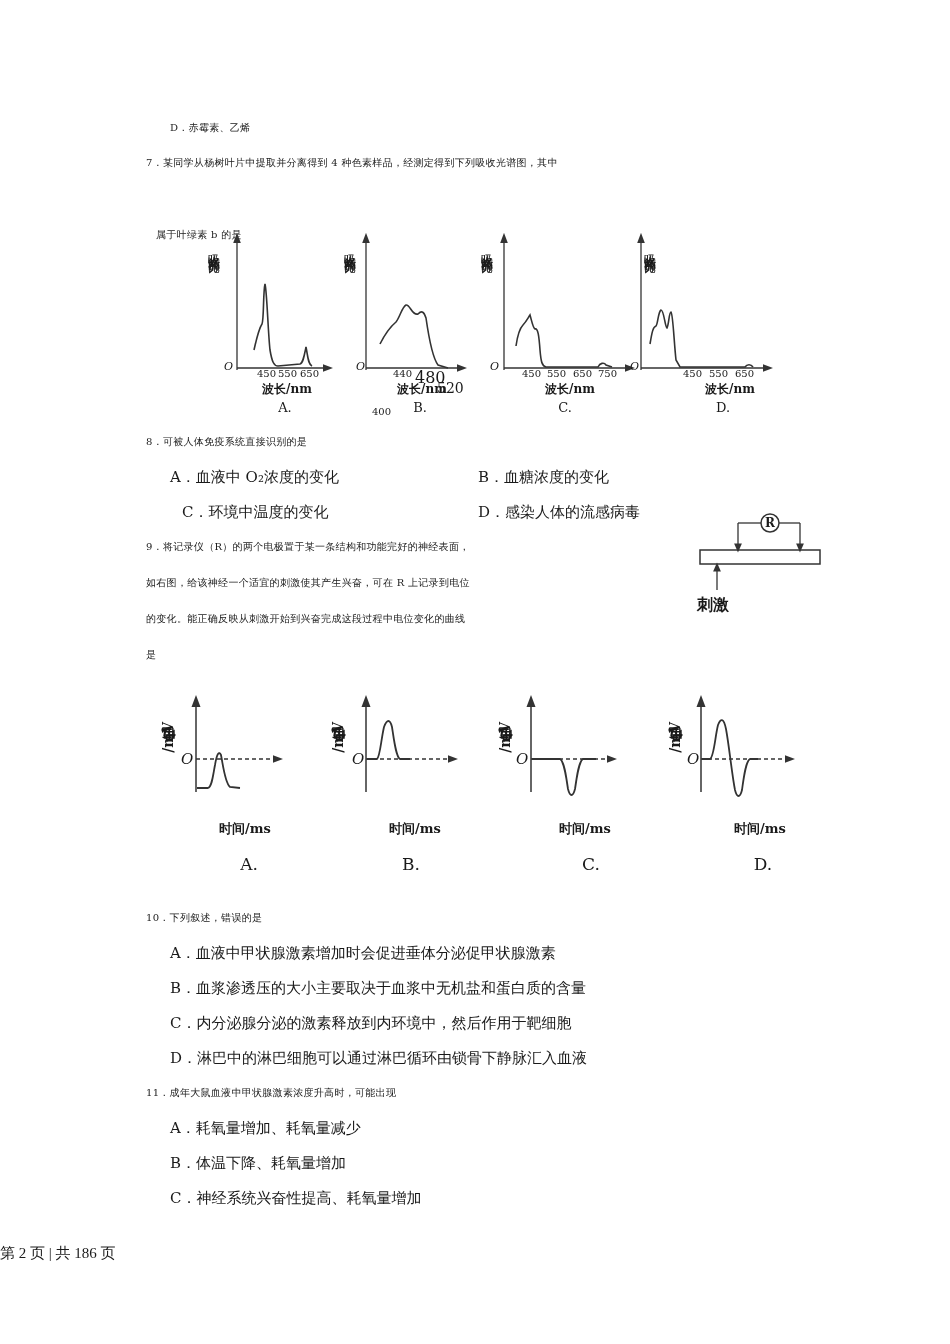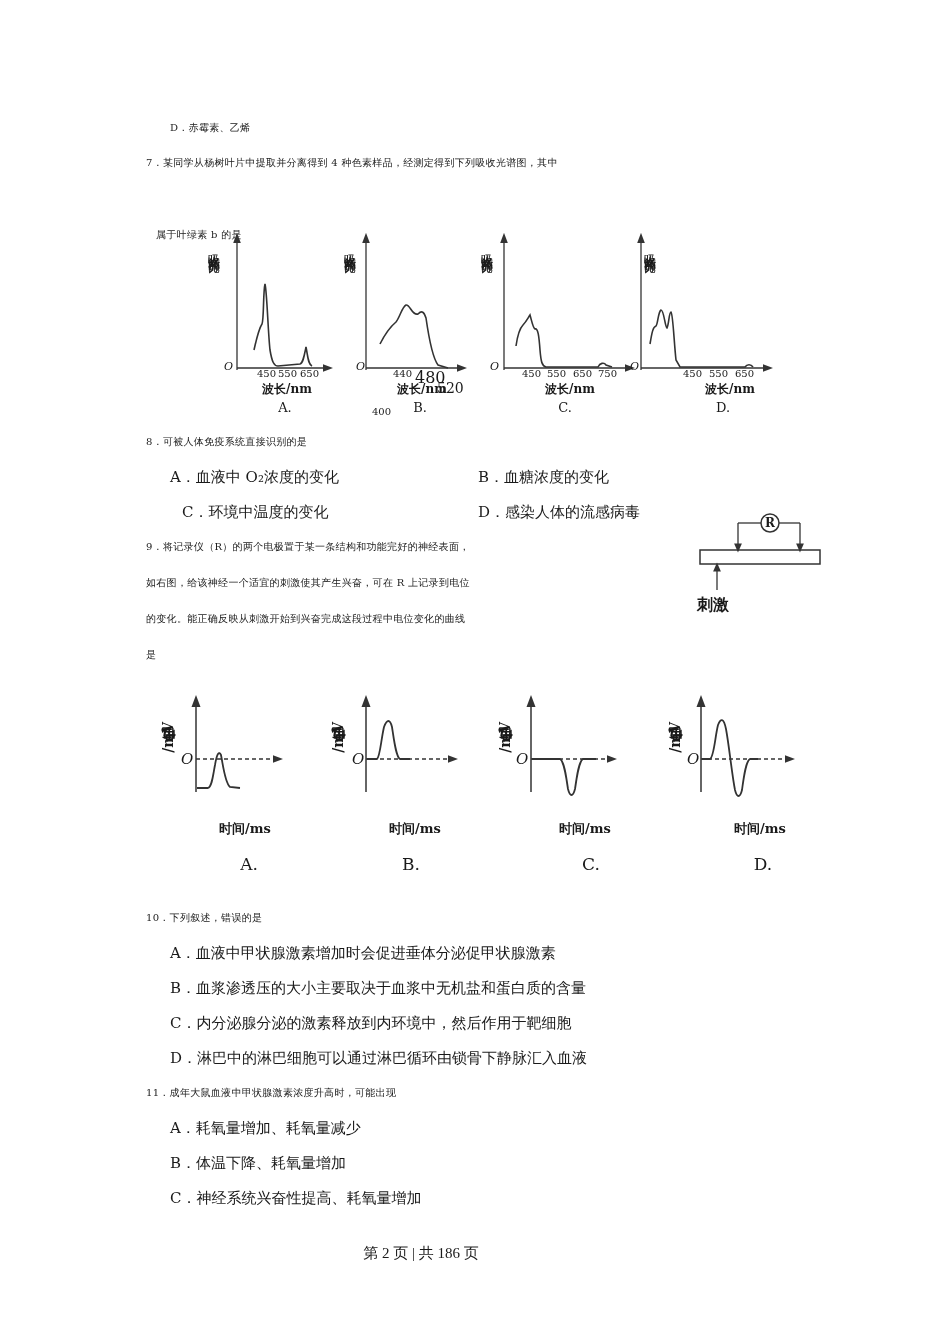--- a/index.html
+++ b/index.html
@@ -10,21 +10,21 @@
   }
   .line {
     position: absolute; font-size: 10px; line-height: 20px; white-space: nowrap;
     letter-spacing: 0.3px;
   }
   .opt { position: absolute; font-size: 15px; line-height: 20px; white-space: nowrap; }
   .fig { position: absolute; }
   .fig svg { display: block; }
   .cap { position: absolute; font-size: 13px; text-align: center; font-family: "DejaVu Serif", serif; }
   .footer {
-    position: absolute; top: 1244px; left: 0; width: 842px; text-align: center;
+    position: absolute; top: 1244px; left: 0; width: 842px; 
     font-size: 15px; font-family: "Liberation Serif", "DejaVu Serif", serif;
   }
 </style>
 </head>
 <body>
 
 <div class="line" style="top:118px; left:170px;">D．赤霉素、乙烯</div>
 
 <div class="line" style="top:153px; left:146px;">7．某同学从杨树叶片中提取并分离得到 4 种色素样品，经测定得到下列吸收光谱图，其中</div>
 <div class="line" style="top:189px; left:156px;margin-top:36px;">属于叶绿素 b 的是</div>

